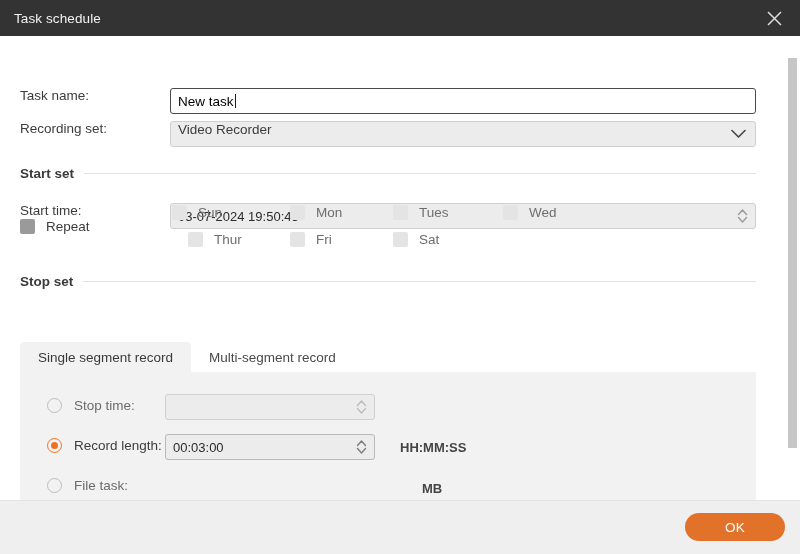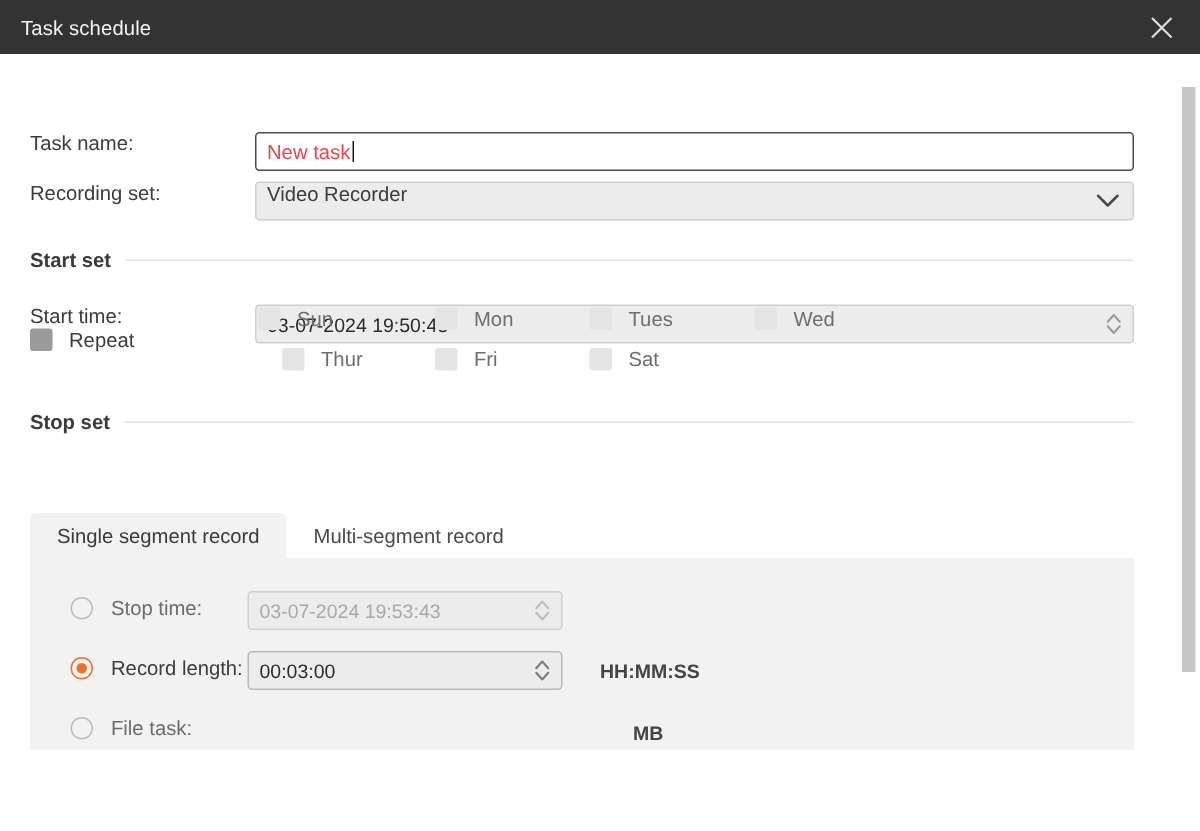--- a/index.html
+++ b/index.html
@@ -76,21 +76,21 @@
     left: 170px;
     width: 586px;
     height: 26px;
     background: #ffffff;
     border: 1px solid #4a4a4a;
     border-radius: 3px;
     display: flex;
     align-items: center;
     padding: 0 7px;
     font-size: 13.5px;
-    color: #ef4444;
+    color: #000000;
   }
   .caret {
     display: inline-block;
     width: 1px;
     height: 14px;
     background: #1c1c1c;
     margin-left: 1px;
   }
 
   
@@ -401,21 +401,20 @@
           </div>
         </div>
 
         <div class="tabbody">
 
           <div class="radio-row" style="left:27px; top:26px;">
             <span class="radio"></span>
             <span class="radio-label dim">Stop time:</span>
           </div>
           <div class="spin muted" style="left:145px; top:22px; width:210px;">
-            <span>03-07-2024 19:53:43</span>
             <span class="arrows">
               <svg width="11" height="18" viewBox="0 0 11 18">
                 <path d="M1.5,7.5 L5.5,3 L9.5,7.5" stroke="#bdbdbd" stroke-width="1.4" fill="none" stroke-linecap="round" stroke-linejoin="round"></path>
                 <path d="M1.5,10.5 L5.5,15 L9.5,10.5" stroke="#bdbdbd" stroke-width="1.4" fill="none" stroke-linecap="round" stroke-linejoin="round"></path>
               </svg>
             </span>
           </div>
 
           <div class="radio-row" style="left:27px; top:66px;">
             <span class="radio checked"></span>
@@ -441,14 +440,17 @@
         </div>
       </div>
 
     </div>
   </div>
 
   <div class="scrollbar-track">
     <div class="scrollbar-thumb"></div>
   </div>
 
+  <div class="footer">
+    <button class="ok-button">OK</button>
+  </div>
 
 </div>
 
 </body></html>

